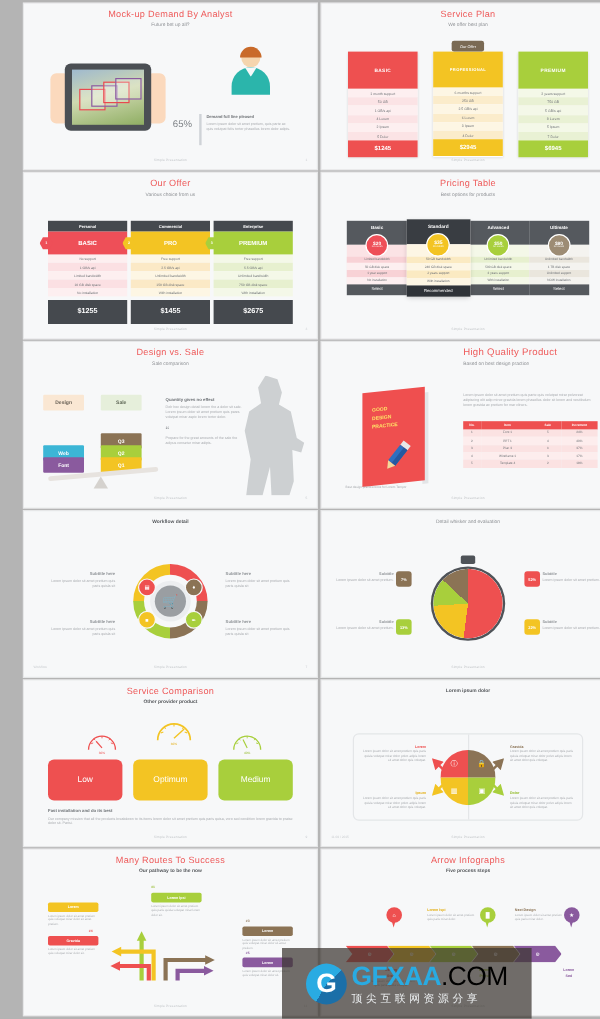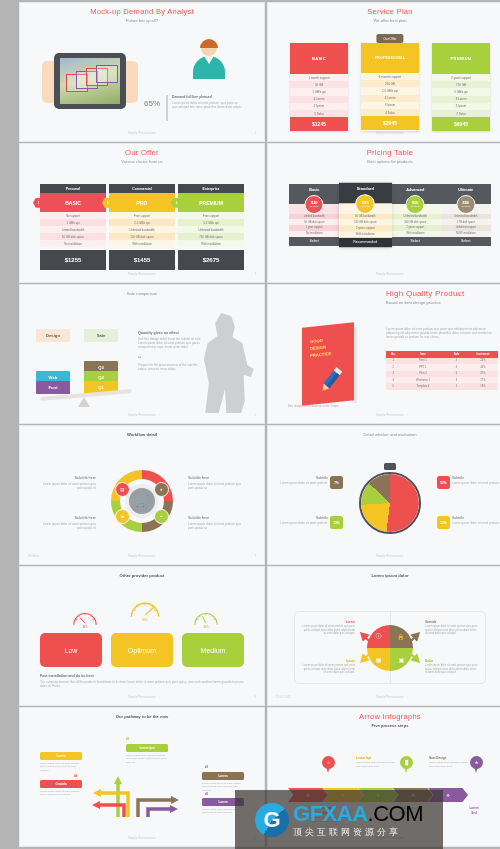--- a/index.html
+++ b/index.html
@@ -405,20 +405,21 @@
           <div class="pt-btn">Select</div>
         </div>
       </div>
       <div class="s-foot">Simple Presentation</div>
       <div class="s-pg">4</div>
     </div>
   </div>
 
   <div class="slide">
     <div class="slide-inner">
+      <div class="s-title">Design vs. Sale</div>
       <div class="s-sub">Sale comparison</div>
 
       <div class="dv-l">
         <div class="tag" style="left:2px;top:2px;background:#fae7d3;color:#6a6257;">Design</div>
         <div class="tag" style="left:50px;top:2px;background:#e6efdb;color:#5d6655;">Sale</div>
         <div class="tag" style="left:2px;top:44px;background:#3cb6d6;">Web</div>
         <div class="tag" style="left:2px;top:54px;background:#8a5a9e;">Font</div>
         <div class="tag" style="left:50px;top:34px;background:#8b7355;">Q3</div>
         <div class="tag" style="left:50px;top:44px;background:#a8cf3c;">Q2</div>
         <div class="tag" style="left:50px;top:54px;background:#f3c423;">Q1</div>
@@ -586,20 +587,21 @@
         <div class="fake">Lorem ipsum dolor sit amet pretium.</div>
       </div>
 
       <div class="s-foot">Simple Presentation</div>
       <div class="s-pg">8</div>
     </div>
   </div>
 
   <div class="slide">
     <div class="slide-inner">
+      <div class="s-title">Service Comparison</div>
       <div class="s-sub b">Other provider product</div>
 
       <div class="gauge" style="left:45px;top:36px;">
         <svg viewBox="0 0 40 26" width="28" height="20">
           <path d="M4 24 A16 16 0 1 1 36 24" fill="none" stroke="#ee5050" stroke-width="1.6"></path>
           <line x1="20" y1="22" x2="13" y2="14" stroke="#ee5050" stroke-width="1.4"></line>
           <g stroke="#ee5050" stroke-width="1">
             <line x1="7" y1="17" x2="9.5" y2="16"></line>
               <line x1="10" y1="11" x2="12" y2="12.6"></line>
             <line x1="20" y1="8" x2="20" y2="10.5"></line>
@@ -692,20 +694,21 @@
       </div>
 
       <div class="s-pgl">11.09 / 2015</div>
       <div class="s-foot">Simple Presentation</div>
       <div class="s-pg">10</div>
     </div>
   </div>
 
   <div class="slide">
     <div class="slide-inner">
+      <div class="s-title">Many Routes To Success</div>
       <div class="s-sub b">Our pathway to be the now</div>
 
       <svg viewBox="0 0 240 100" style="position:absolute;left:62px;top:30px;width:120px;height:100px;">
         <g fill="none" stroke-width="7" stroke-linecap="butt">
           <path d="M60 100 L60 30" stroke="#a8cf3c"></path>
           <path d="M80 100 L80 52 L24 52" stroke="#f3c423"></path>
           <path d="M100 100 L100 66 L170 66" stroke="#8b7355"></path>
           <path d="M72 100 L72 76 L22 76" stroke="#ee5050"></path>
           <path d="M120 100 L120 84 L168 84" stroke="#8a5a9e"></path>
         </g>

